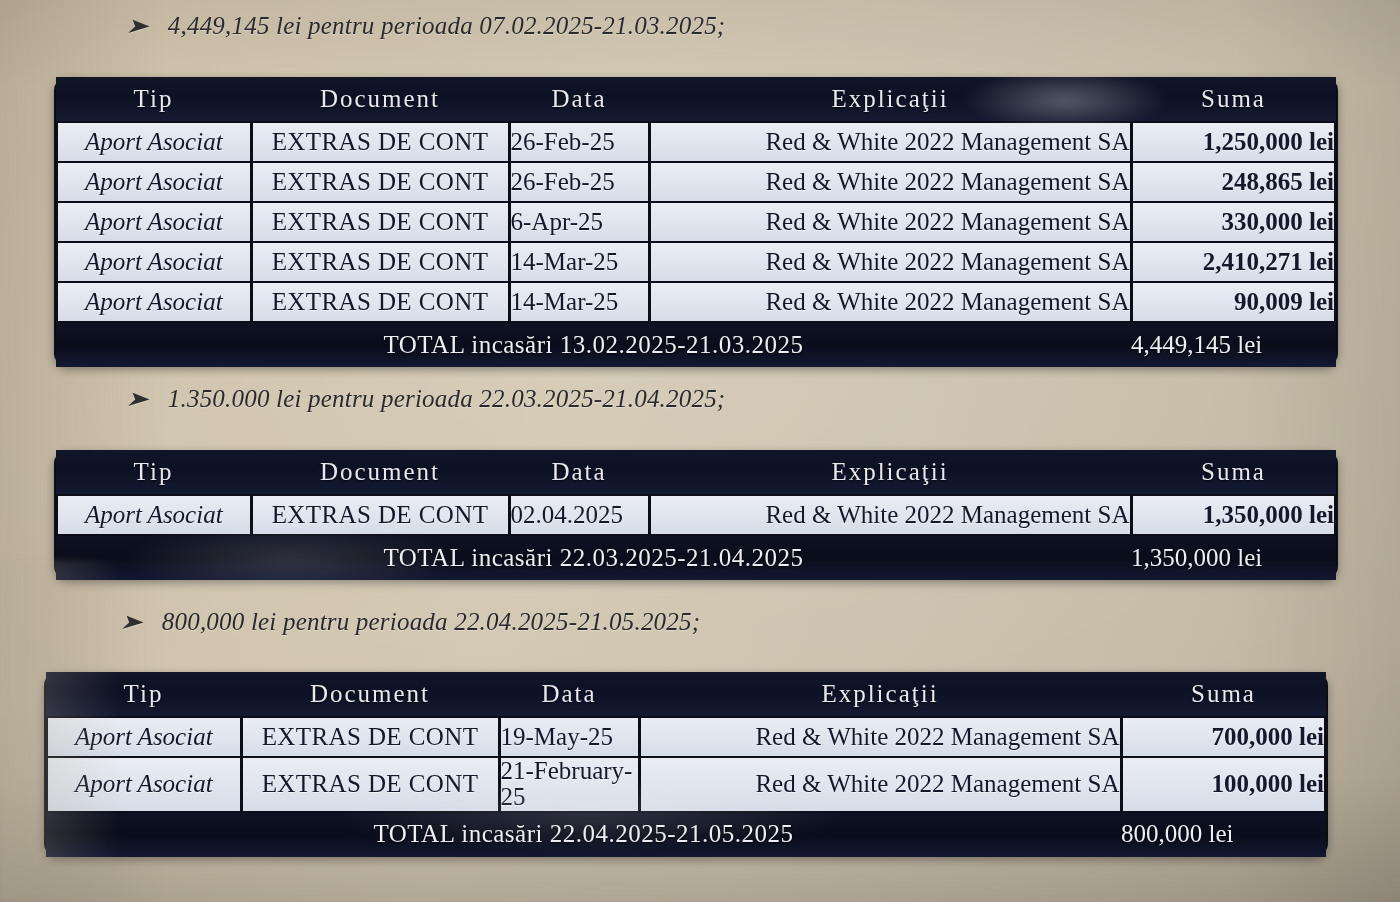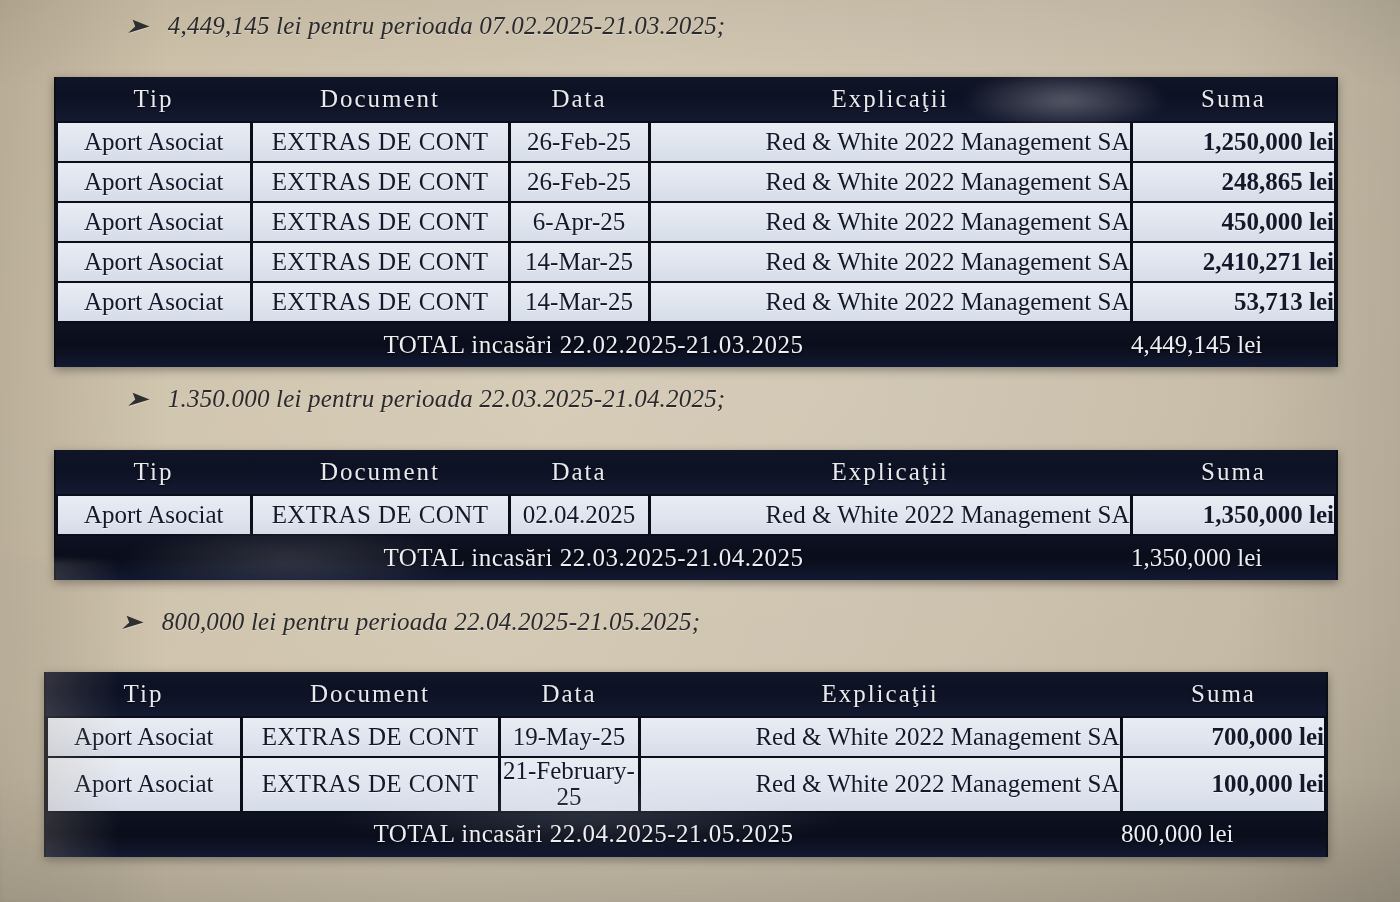--- a/index.html
+++ b/index.html
@@ -59,20 +59,21 @@
     display: inline-block;
   }
 
   
   .tbl {
     position: absolute;
     border-collapse: collapse;
     table-layout: fixed;
     box-shadow: 0 3px 9px rgba(0,0,0,0.35);
     background: #0b0d16;
+    border-radius: 14px;
   }
   .tbl col.c-tip     { width: 195px; }
   .tbl col.c-doc     { width: 258px; }
   .tbl col.c-data    { width: 140px; }
   .tbl col.c-expl    { width: 482px; }
   .tbl col.c-suma    { width: 205px; }
 
   .tbl th, .tbl td {
     padding: 0;
     height: 38px;
@@ -98,29 +99,29 @@
     border-left: 3px solid #0b0e18;
     border-right: 3px solid #0b0e18;
     border-top: 2px solid #0b0e18;
     border-bottom: 2px solid #0b0e18;
     text-shadow: 0 1px 0 rgba(255,255,255,0.5);
   }
   .tbl tbody tr td:first-child { border-left: 4px solid #0b0e18; }
   .tbl tbody tr td:last-child  { border-right: 4px solid #0b0e18; font-weight: bold; }
 
   .cell-tip {
+    font-style: italic;
     text-align: center;
     font-size: 24px;
   }
   .cell-doc {
     text-align: center;
     letter-spacing: 0.4px;
   }
   .cell-data {
-    text-align: center;
   }
   .cell-expl {
     text-align: right;
     padding-left: 10px;
     margin-left: 28px;
   }
   .cell-suma {
     text-align: right;
     padding-right: 9px;
   }
@@ -213,40 +214,40 @@
         <td class="cell-doc">EXTRAS DE CONT</td>
         <td class="cell-data">26-Feb-25</td>
         <td class="cell-expl">Red &amp; White 2022 Management SA</td>
         <td class="cell-suma">248,865 lei</td>
       </tr>
       <tr>
         <td class="cell-tip">Aport Asociat</td>
         <td class="cell-doc">EXTRAS DE CONT</td>
         <td class="cell-data">6-Apr-25</td>
         <td class="cell-expl">Red &amp; White 2022 Management SA</td>
-        <td class="cell-suma">450,000 lei</td>
+        <td class="cell-suma">330,000 lei</td>
       </tr>
       <tr>
         <td class="cell-tip">Aport Asociat</td>
         <td class="cell-doc">EXTRAS DE CONT</td>
         <td class="cell-data">14-Mar-25</td>
         <td class="cell-expl">Red &amp; White 2022 Management SA</td>
         <td class="cell-suma">2,410,271 lei</td>
       </tr>
       <tr>
         <td class="cell-tip">Aport Asociat</td>
         <td class="cell-doc">EXTRAS DE CONT</td>
         <td class="cell-data">14-Mar-25</td>
         <td class="cell-expl">Red &amp; White 2022 Management SA</td>
-        <td class="cell-suma">53,713 lei</td>
+        <td class="cell-suma">90,009 lei</td>
       </tr>
     </tbody>
     <tfoot>
       <tr>
-        <td class="total-label" colspan="4">TOTAL incasări 22.02.2025-21.03.2025</td>
+        <td class="total-label" colspan="4">TOTAL incasări 13.02.2025-21.03.2025</td>
         <td class="total-value">4,449,145 lei</td>
       </tr>
     </tfoot>
   </table>
 
   <div class="bullet-line" style="left:128px; top:385px;">
     <span class="bullet-arrow">➤</span>
     <span>1.350.000 lei pentru perioada 22.03.2025-21.04.2025;</span>
   </div>
 

